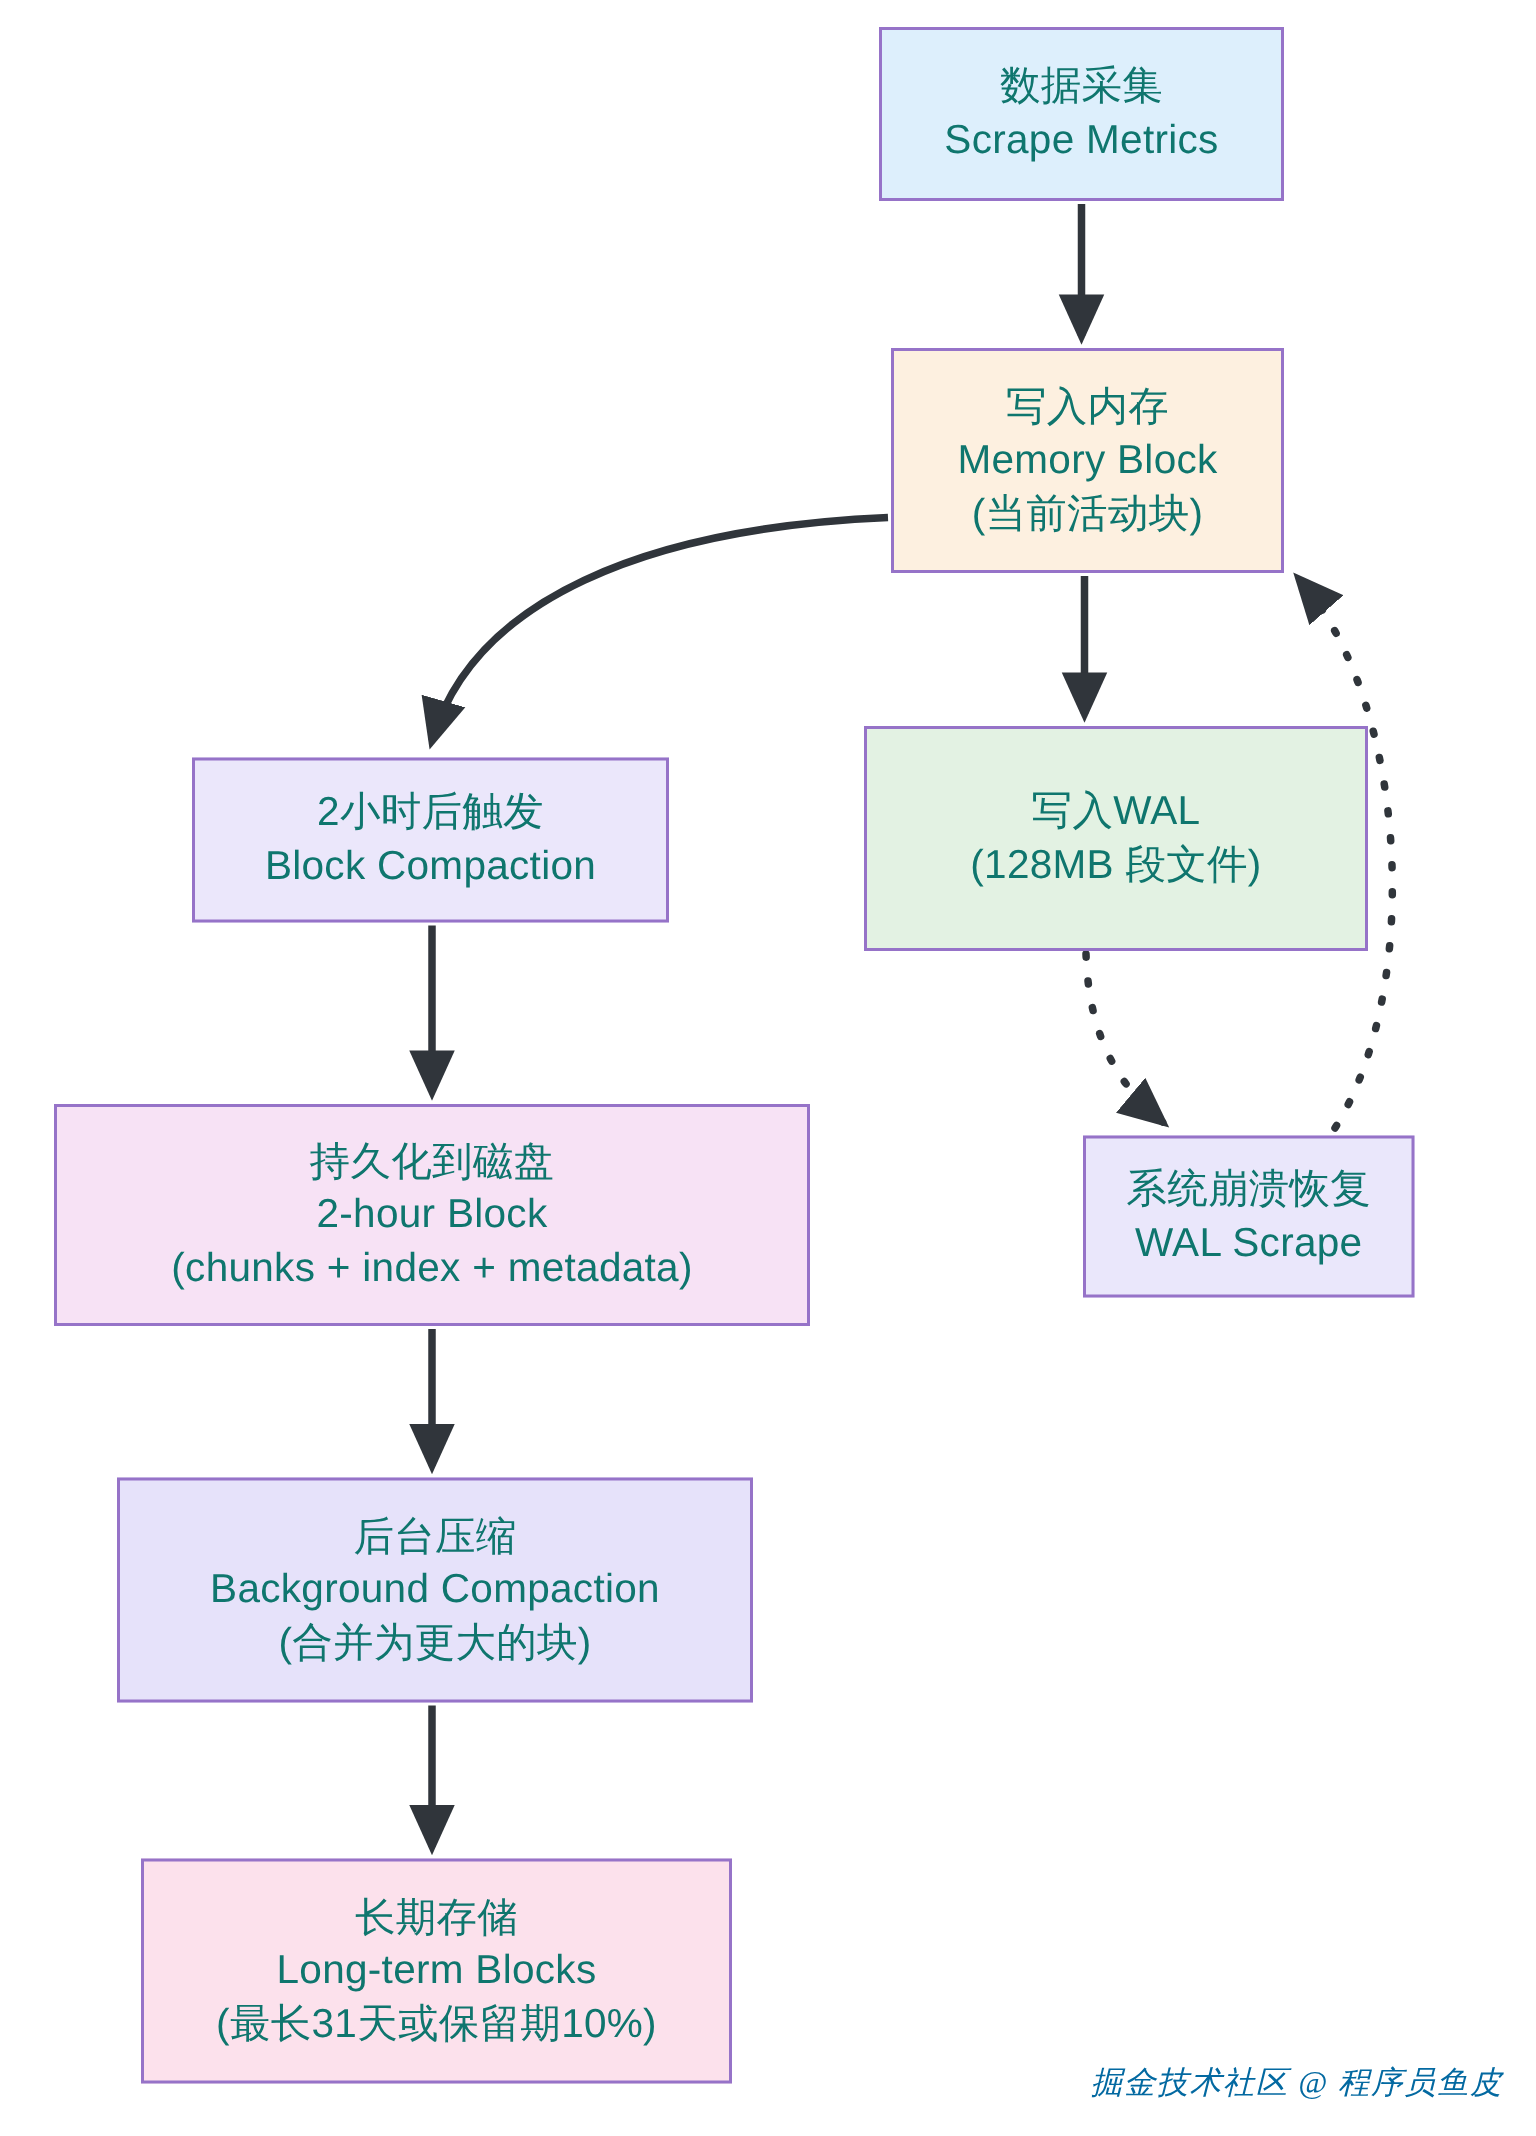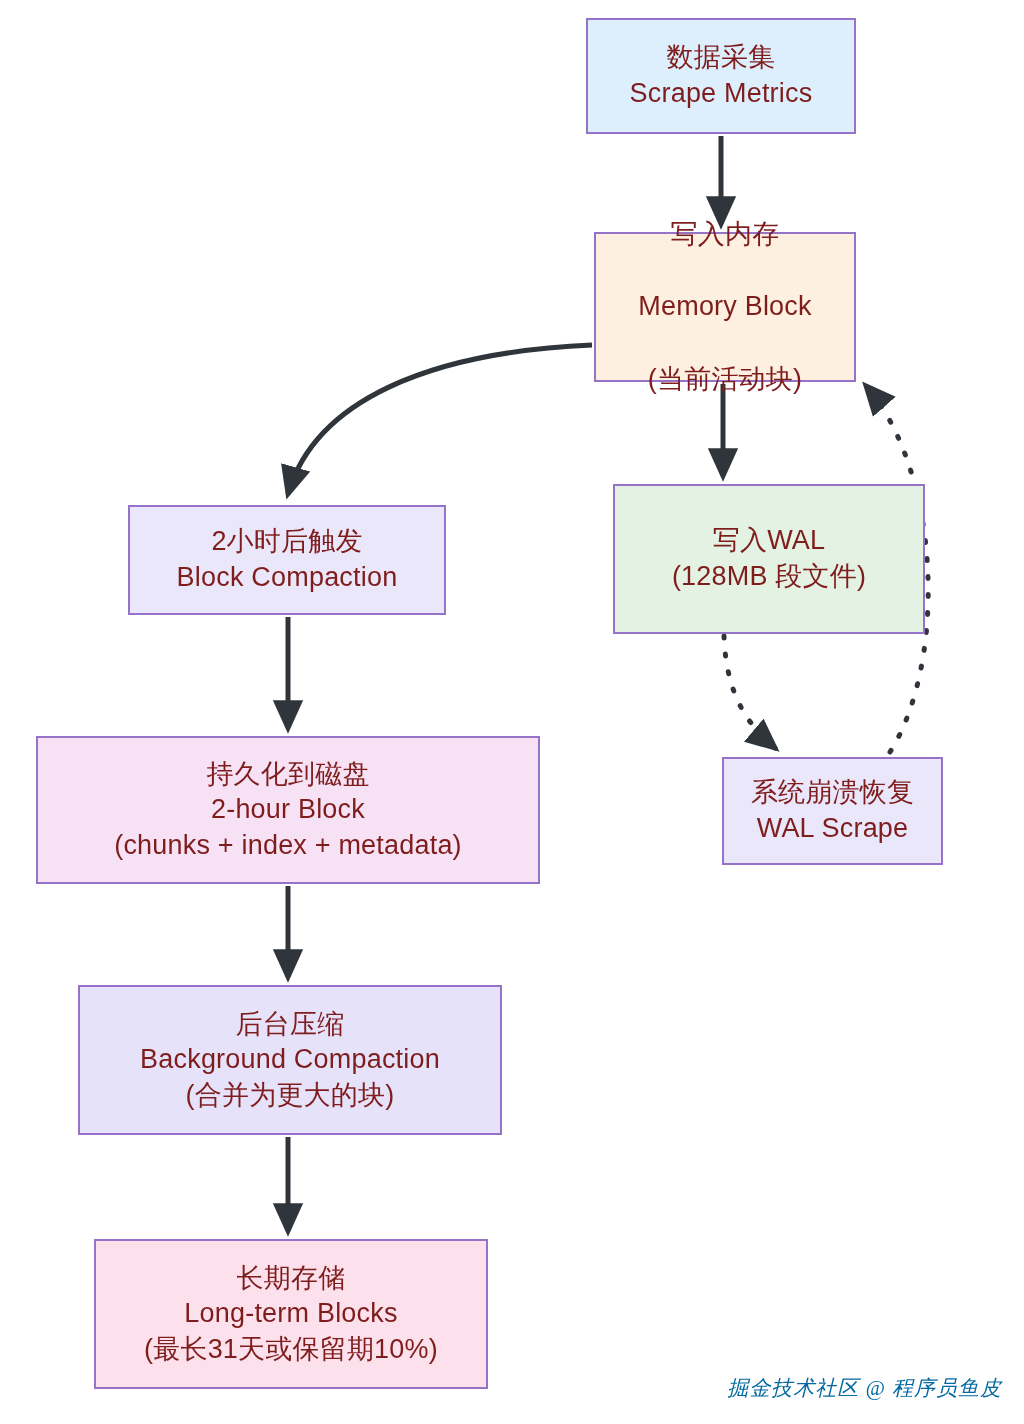--- a/index.html
+++ b/index.html
@@ -25,21 +25,21 @@
   }
   .node {
     position: absolute;
     box-sizing: border-box;
     border: 2px solid #9673c8;
     display: flex;
     flex-direction: column;
     align-items: center;
     justify-content: center;
     text-align: center;
-    color: #7f1d1d;
+    color: #0f766e;
     font-size: 27px;
     line-height: 1.32;
     letter-spacing: 0.2px;
     font-family: "Liberation Sans", "DejaVu Sans", sans-serif;
   }
   .node .ln { display: block; white-space: nowrap; }
   .watermark {
     position: absolute;
     right: 22px;
     bottom: 22px;
@@ -81,27 +81,27 @@
     <path d="M 288 886 L 288 977" stroke="#30353b" stroke-width="5" fill="none" marker-end="url(#arrowSolid)"></path>
 
     <path d="M 288 1137 L 288 1231" stroke="#30353b" stroke-width="5" fill="none" marker-end="url(#arrowSolid)"></path>
   </svg>
 
   <div class="node" style="left: 586px; top: 18px; width: 270px; height: 116px; background: rgb(221, 239, 252); border-color: rgb(150, 115, 200);">
     <span class="ln">数据采集</span>
     <span class="ln">Scrape Metrics</span>
   </div>
 
-  <div class="node" style="left: 594px; top: 232px; width: 262px; height: 150px; background: rgb(253, 240, 224); border-color: rgb(150, 115, 200); gap: 37px;">
+  <div class="node" style="left: 594px; top: 232px; width: 262px; height: 150px; background: rgb(253, 240, 224); border-color: rgb(150, 115, 200);">
     <span class="ln">写入内存</span>
     <span class="ln">Memory Block</span>
     <span class="ln">(当前活动块)</span>
   </div>
 
-  <div class="node" style="left: 576px; top: 484px; width: 312px; height: 150px; background: rgb(227, 242, 227); border-color: rgb(150, 115, 200); margin-left: 37px;">
+  <div class="node" style="left: 576px; top: 484px; width: 336px; height: 150px; background: rgb(227, 242, 227); border-color: rgb(150, 115, 200);">
     <span class="ln">写入WAL</span>
     <span class="ln">(128MB 段文件)</span>
   </div>
 
   <div class="node" style="left: 722px; top: 757px; width: 221px; height: 108px; background: rgb(234, 231, 251); border-color: rgb(150, 115, 200);">
     <span class="ln">系统崩溃恢复</span>
     <span class="ln">WAL Scrape</span>
   </div>
 
   <div class="node" style="left: 128px; top: 505px; width: 318px; height: 110px; background: rgb(235, 231, 251); border-color: rgb(150, 115, 200);">

